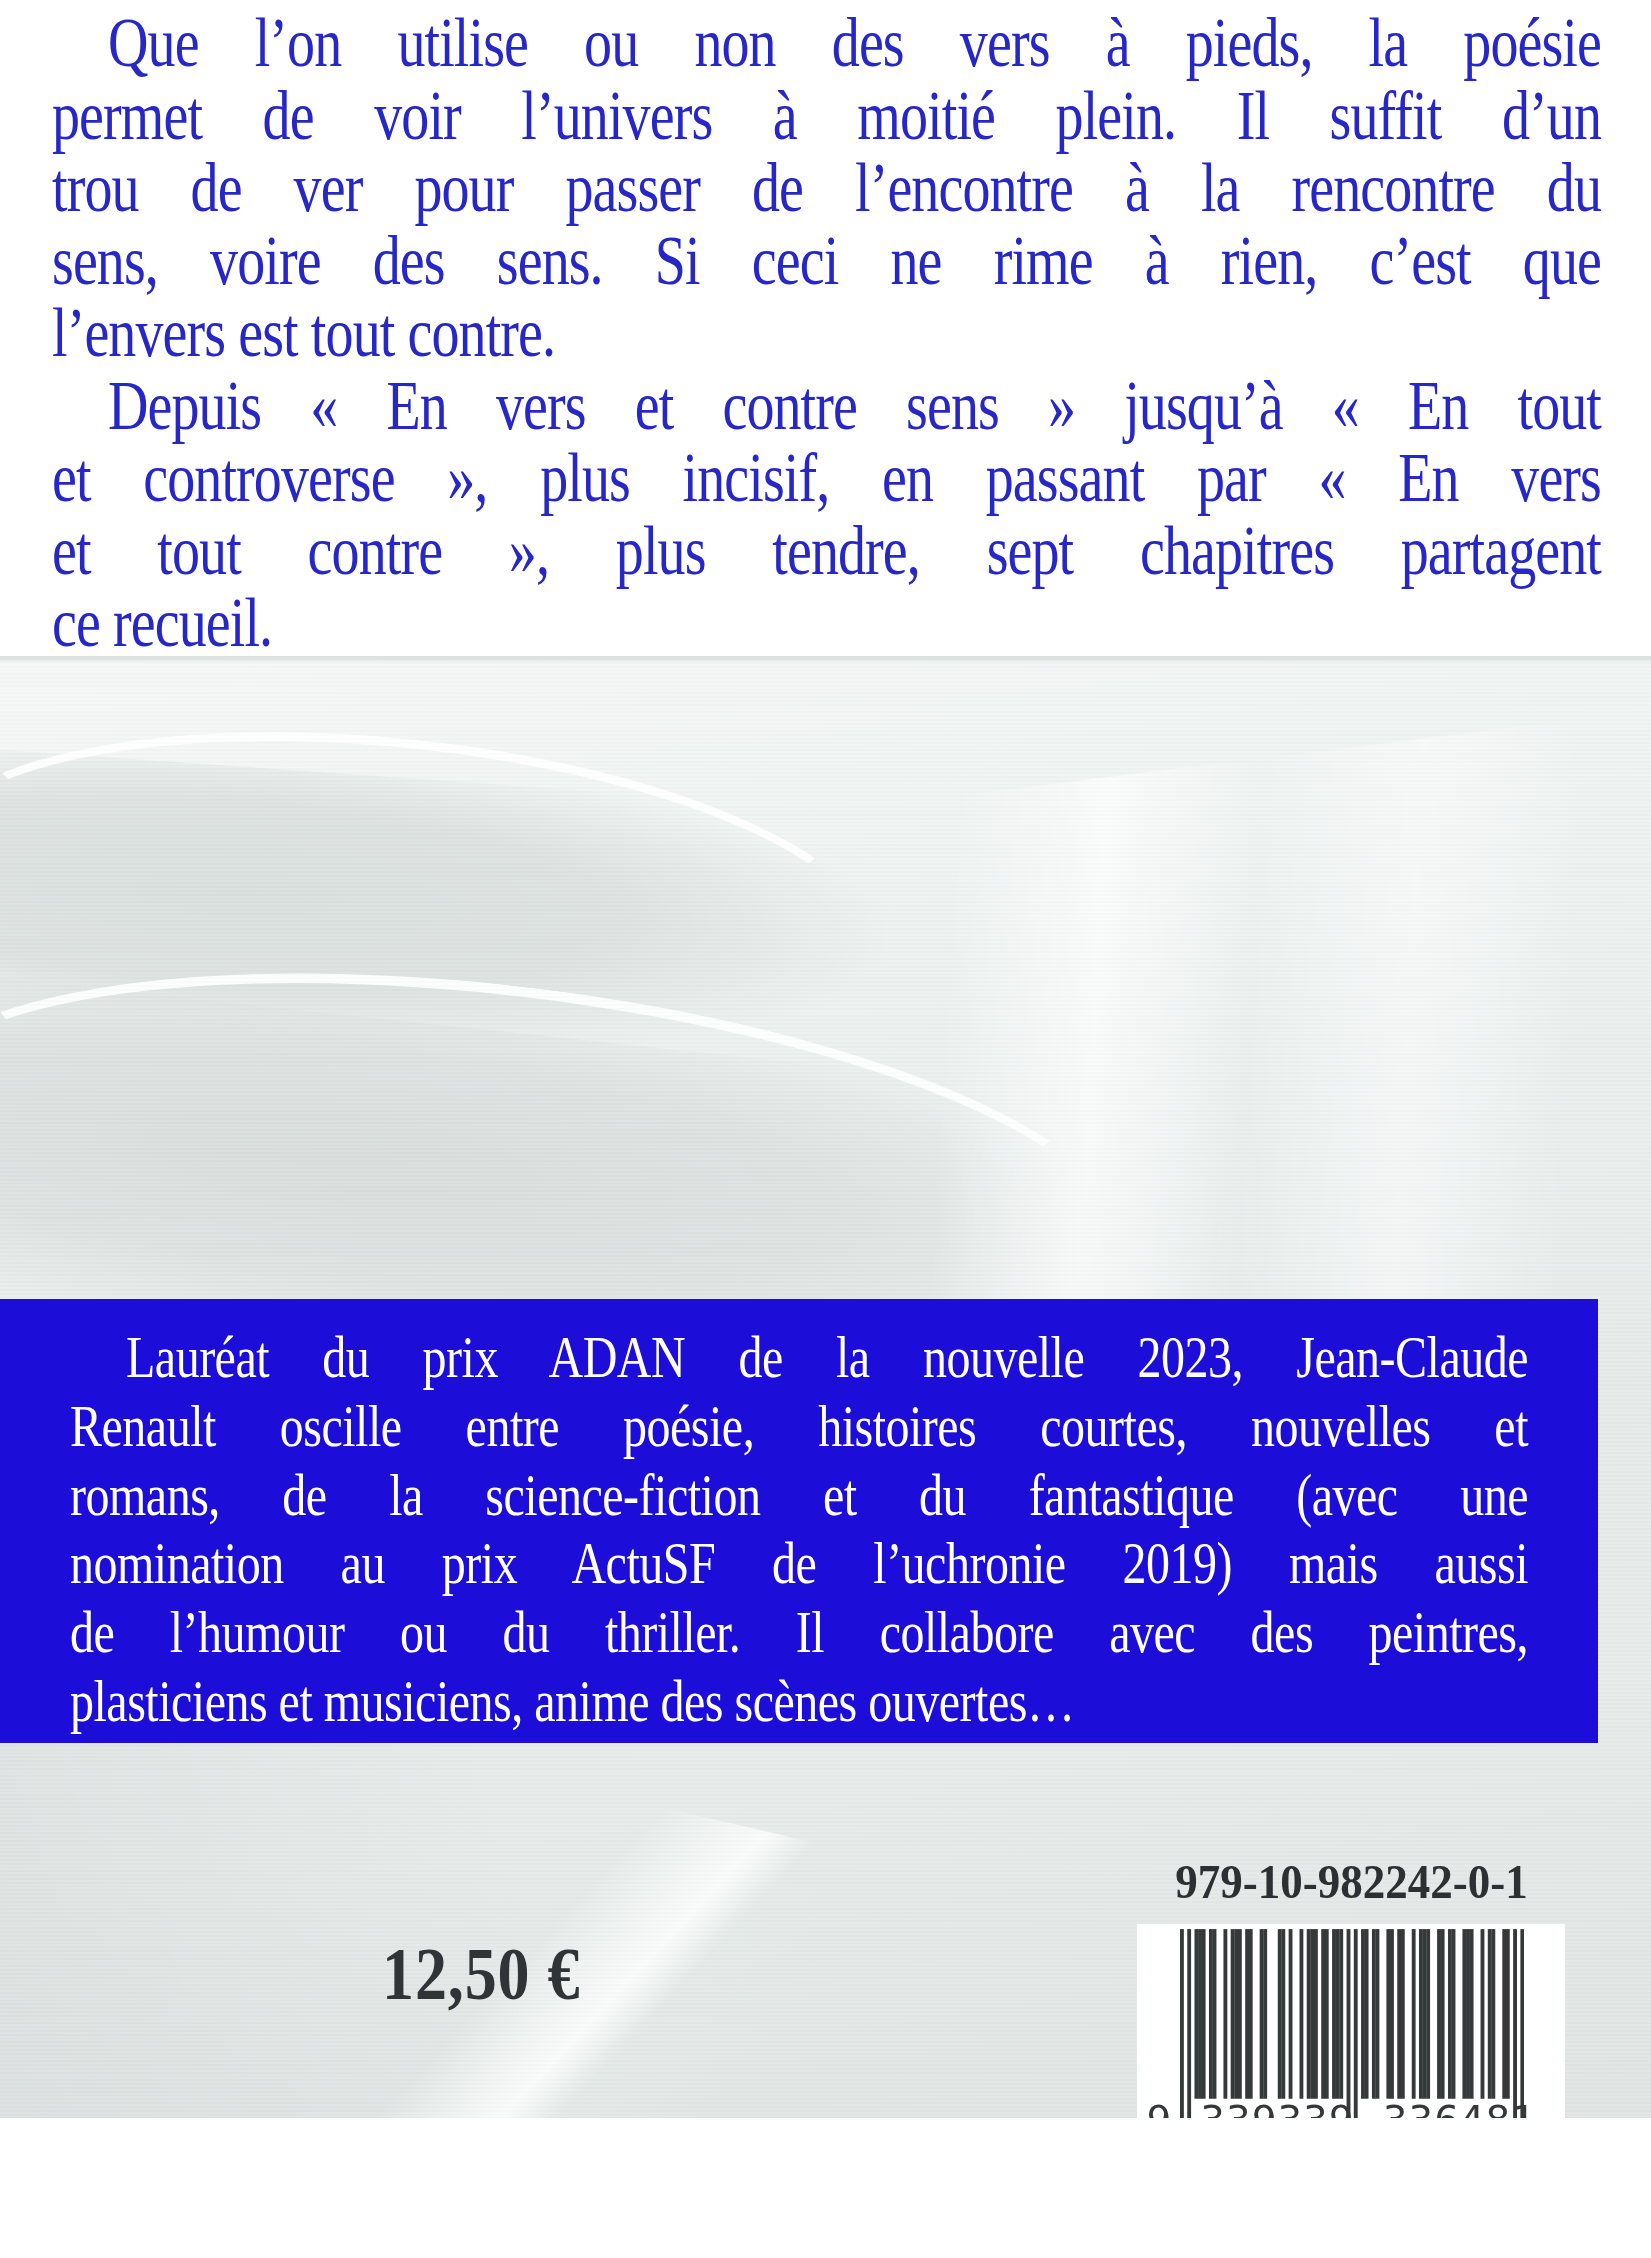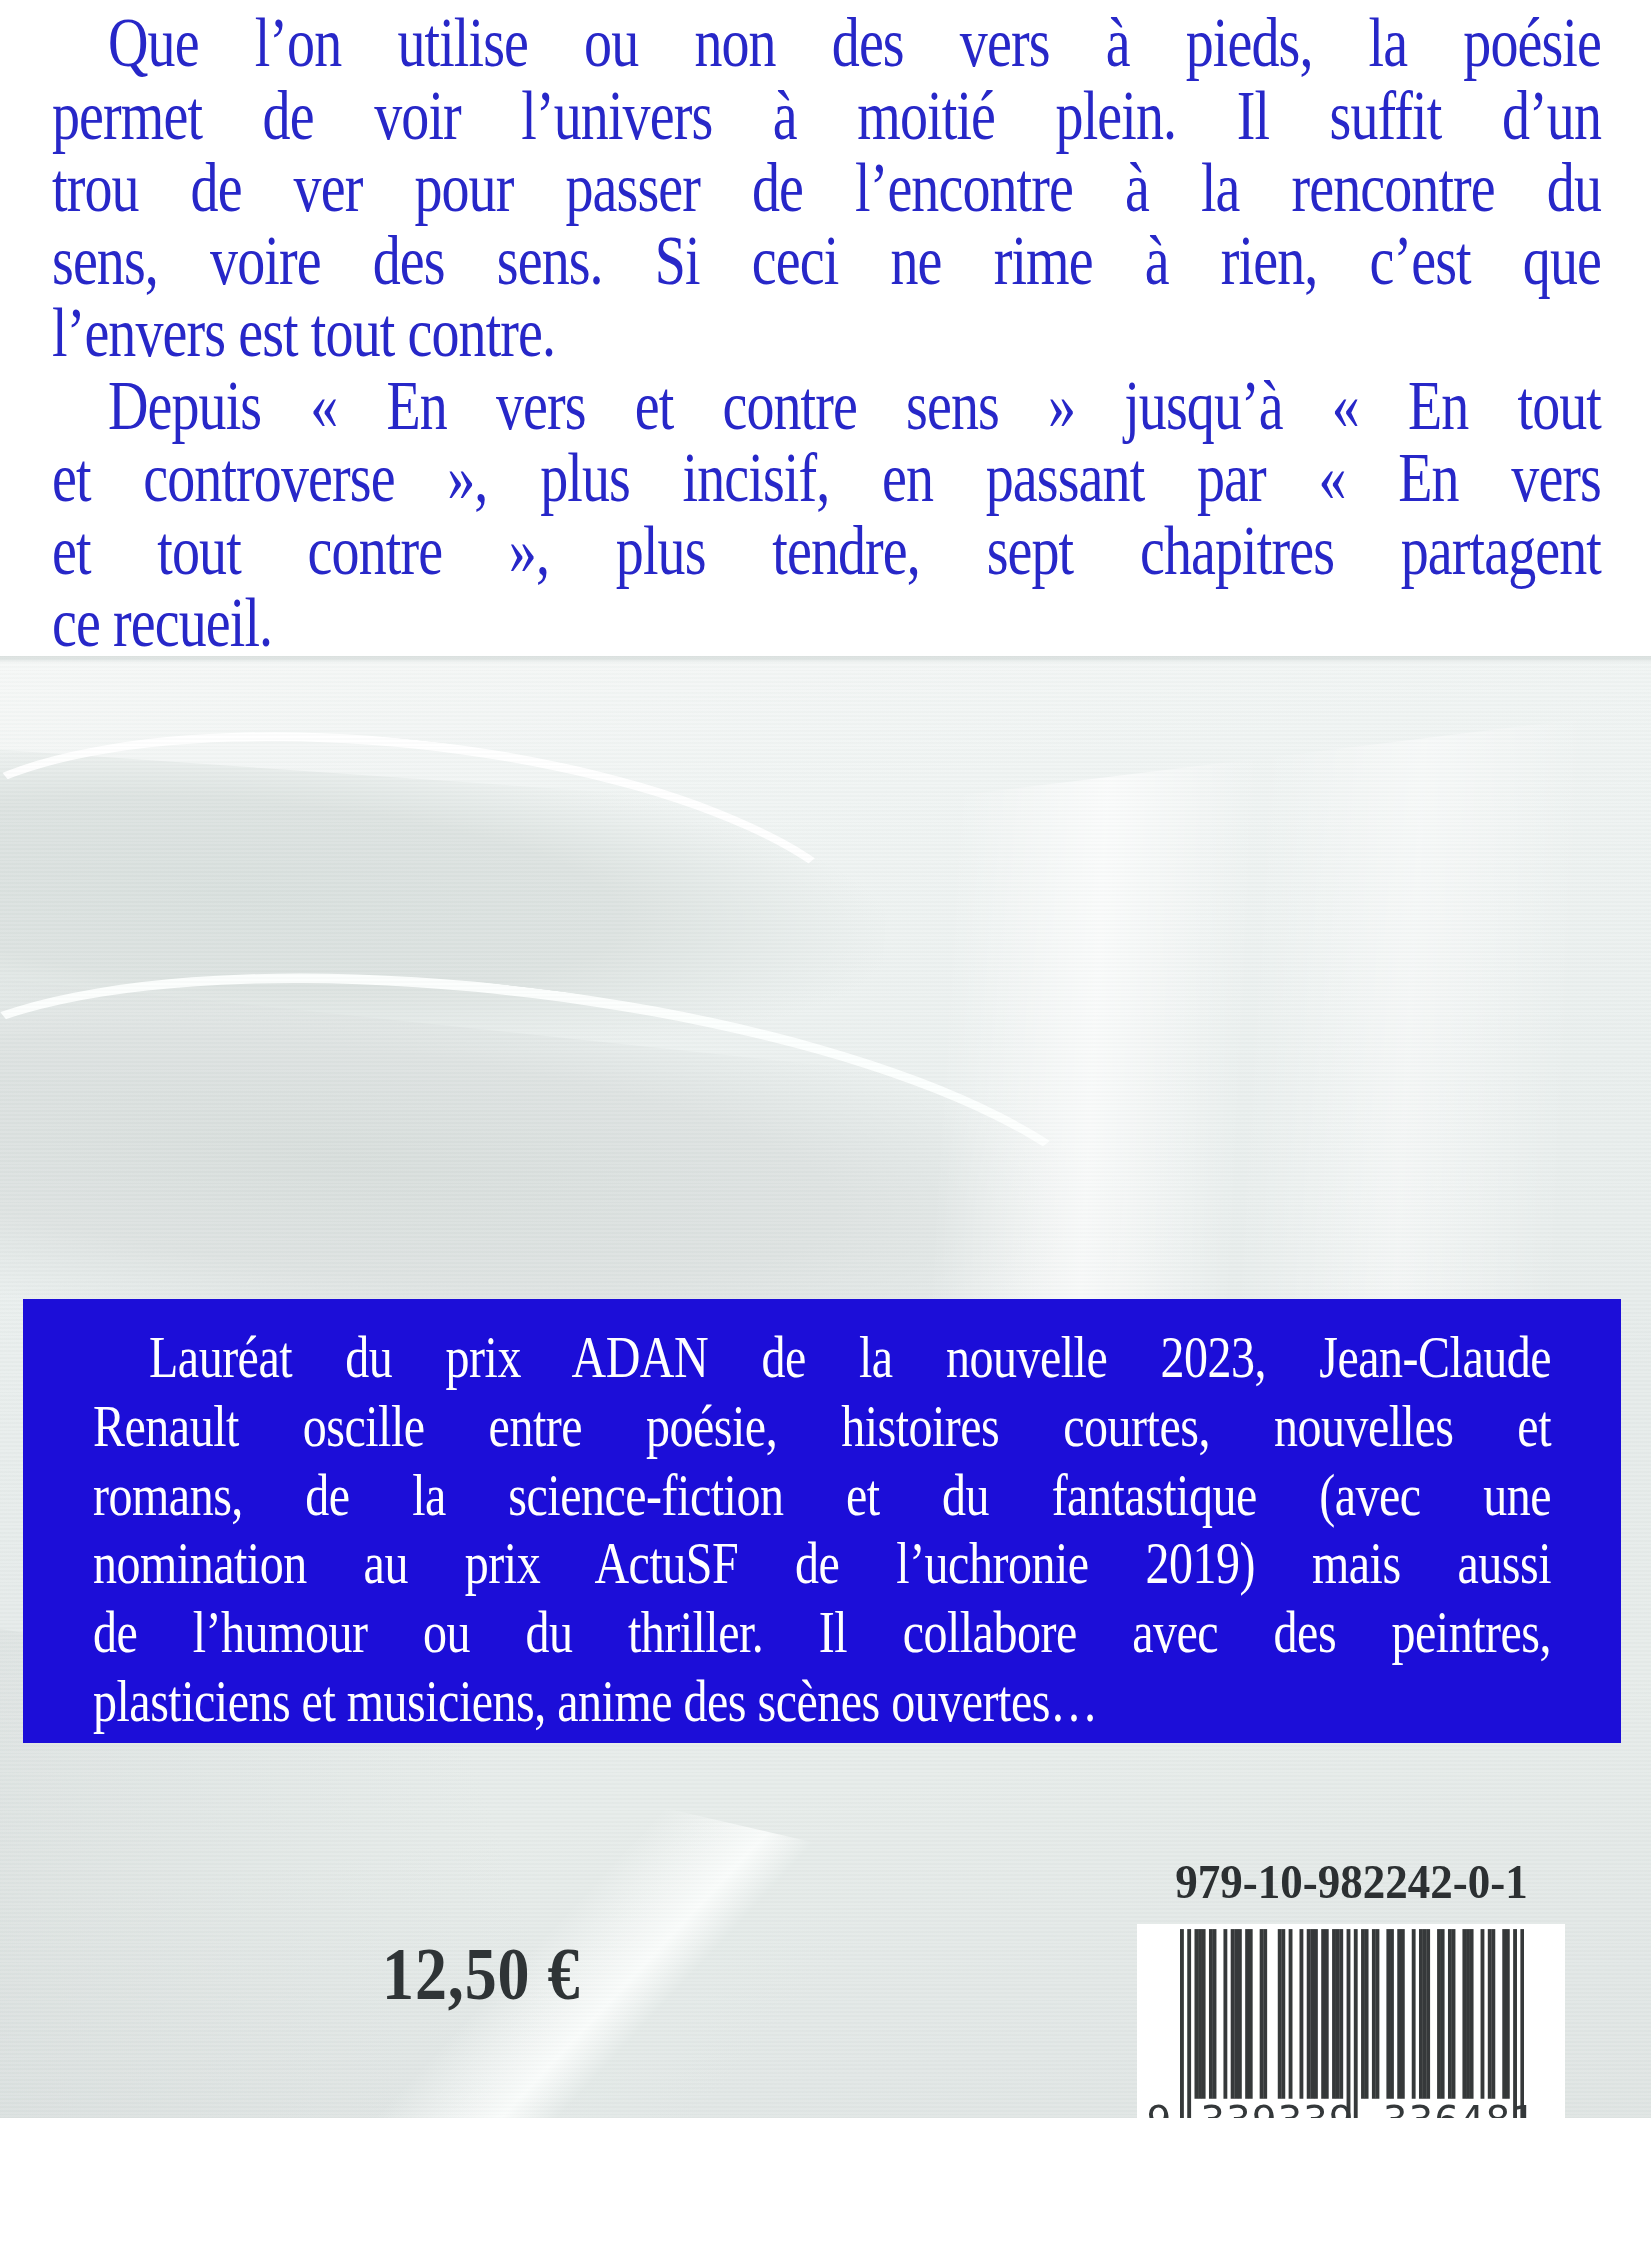--- a/index.html
+++ b/index.html
@@ -33,21 +33,21 @@
 
   
   .synopsis{position:absolute;left:52px;top:5.6px;width:1549px;
             font-size:56px;line-height:58px;color:#2727c8;
             transform:scaleY(1.25);transform-origin:0 0;letter-spacing:-0.9px;}
   .line{text-align:justify;text-align-last:justify;}
   .line.last{text-align-last:left;}
   .line.ind{text-indent:56px;}
 
   
-  .banner{position:absolute;left:0;top:1299px;width:1598px;height:444px;background:#1c0ed8;margin-left:23px;}
+  .banner{position:absolute;left:0;top:1299px;width:1598px;height:444px;background:#1c0ed8;}
   .banner-text{position:absolute;left:70px;top:22.6px;width:1458px;
                font-size:48px;line-height:55px;color:#ffffff;
                transform:scaleY(1.25);transform-origin:0 0;letter-spacing:-0.5px;}
 
   
   .price{position:absolute;left:382px;top:1932px;font-size:64px;font-weight:bold;
          color:#2f3436;transform:scaleY(1.15);transform-origin:0 0;letter-spacing:0.9px;}
 
   
   .isbn{position:absolute;left:1128px;top:1853px;width:447px;text-align:center;

